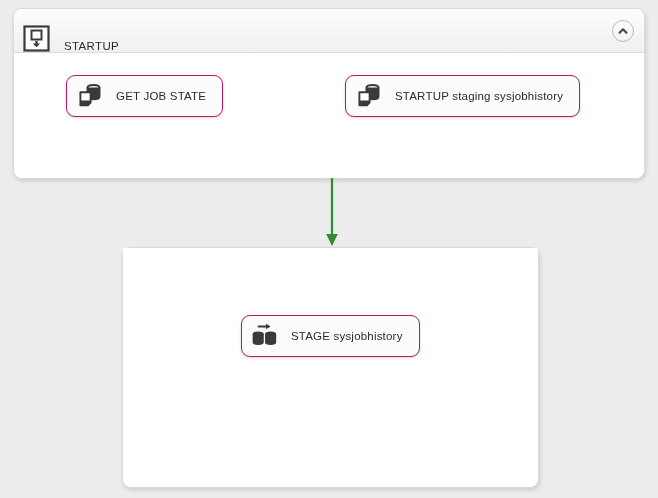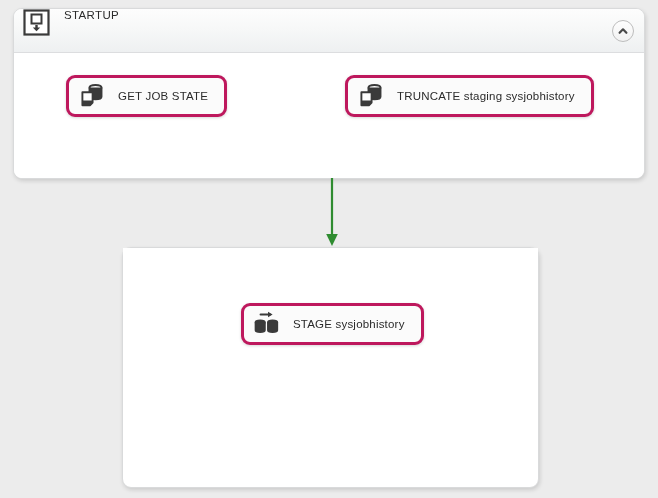--- a/index.html
+++ b/index.html
@@ -34,21 +34,21 @@
 
   .group-header {
     position: relative;
     height: 44px;
     box-sizing: border-box;
     background: linear-gradient(to bottom, #fdfdfd 0%, #f7f8f8 45%, #eef0f1 100%);
     border-bottom: 1px solid #dcdddf;
     border-top-left-radius: 8px;
     border-top-right-radius: 8px;
     display: flex;
-    align-items: flex-start;
+    align-items: flex-end;
     padding-left: 9px;
   }
 
   .group-icon {
     width: 27px;
     height: 27px;
     flex: 0 0 auto;
     display: block;
   }
 
@@ -87,21 +87,21 @@
 
   
   .node {
     position: absolute;
     display: inline-flex;
     align-items: center;
     height: 42px;
     box-sizing: border-box;
     padding: 0 16px 0 10px;
     background: #fbfbfb;
-    border: 3px solid #be185d;
+    border: 1px solid #be185d;
     border-radius: 9px;
     box-shadow: 0 1px 3px rgba(0,0,0,0.16);
     cursor: pointer;
     white-space: nowrap;
   }
   .node-icon {
     width: 26px;
     height: 26px;
     flex: 0 0 auto;
     display: block;
@@ -165,39 +165,39 @@
         <span class="node-icon">
           <svg viewBox="0 0 26 26" width="26" height="26" aria-hidden="true">
             <g fill="#3a3a3a">
               <ellipse cx="16.5" cy="4.6" rx="6" ry="2.6" fill="#ffffff" stroke="#3a3a3a" stroke-width="1.9"></ellipse>
               <path d="M10.5 4.6 v9.2 c0 1.45 2.7 2.6 6 2.6 s6 -1.15 6 -2.6 V4.6" fill="#3a3a3a" stroke="#3a3a3a" stroke-width="1.9" stroke-linejoin="round"></path>
               <path d="M3.4 9.3 h10.2 v10.3 l-2.4 2.6 H3.4 z" fill="#ffffff" stroke="#3a3a3a" stroke-width="1.9" stroke-linejoin="round"></path>
               <path d="M3.4 17.5 h10.2 v2.1 l-2.4 2.6 H3.4 z" fill="#3a3a3a"></path>
             </g>
           </svg>
         </span>
-        <span class="node-label">TRUNCATE staging sysjobhistory</span>
+        <span class="node-label">STARTUP staging sysjobhistory</span>
       </div>
 
     </div>
   </div>
 
   <span class="connector" style="left:318px; top:178px; width:28px; height:70px;">
     <svg viewBox="0 0 28 70" width="28" height="70" aria-hidden="true">
       <line x1="14" y1="0" x2="14" y2="57" stroke="#2f8c30" stroke-width="2.2"></line>
       <path d="M8.2 56 L14 68 L19.8 56 Z" fill="#2f8c30"></path>
     </svg>
   </span>
 
   <div class="group-panel" style="left:122px; top:247px; width:417px; height:241px;">
 
 
     <div class="group-body">
 
-      <div class="node" style="left:118px; top:55px;">
+      <div class="node" style="left:118px; top:67px;">
         <span class="node-icon">
           <svg viewBox="0 0 26 26" width="26" height="26" aria-hidden="true">
             <g fill="#3a3a3a" stroke="#3a3a3a">
               <path d="M6.6 3.5 L16.0 3.5" stroke-width="2.1" fill="none" stroke-linecap="round"></path>
               <path d="M14.0 0.7 L18.6 3.5 L14.0 6.3 Z" stroke="none"></path>
               <ellipse cx="6.2" cy="11.2" rx="4.7" ry="1.9" stroke-width="1.7"></ellipse>
               <path d="M1.5 11.2 v8.0 c0 1.05 2.1 1.9 4.7 1.9 s4.7 -0.85 4.7 -1.9 v-8.0" stroke-width="1.7" stroke-linejoin="round"></path>
               <ellipse cx="18.6" cy="11.2" rx="4.7" ry="1.9" stroke-width="1.7"></ellipse>
               <path d="M13.9 11.2 v8.0 c0 1.05 2.1 1.9 4.7 1.9 s4.7 -0.85 4.7 -1.9 v-8.0" stroke-width="1.7" stroke-linejoin="round"></path>
             </g>

